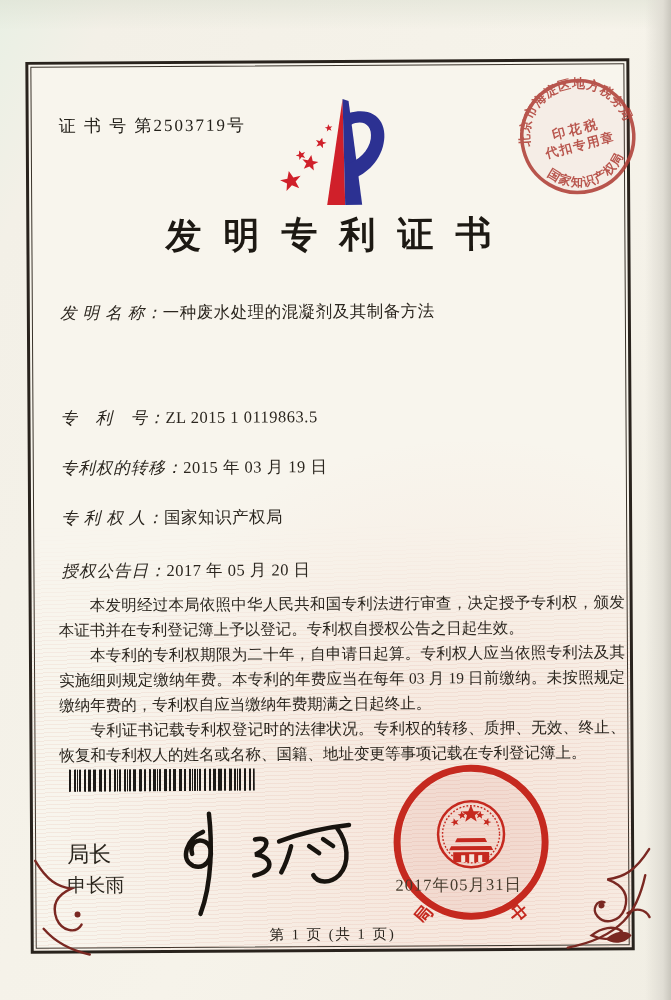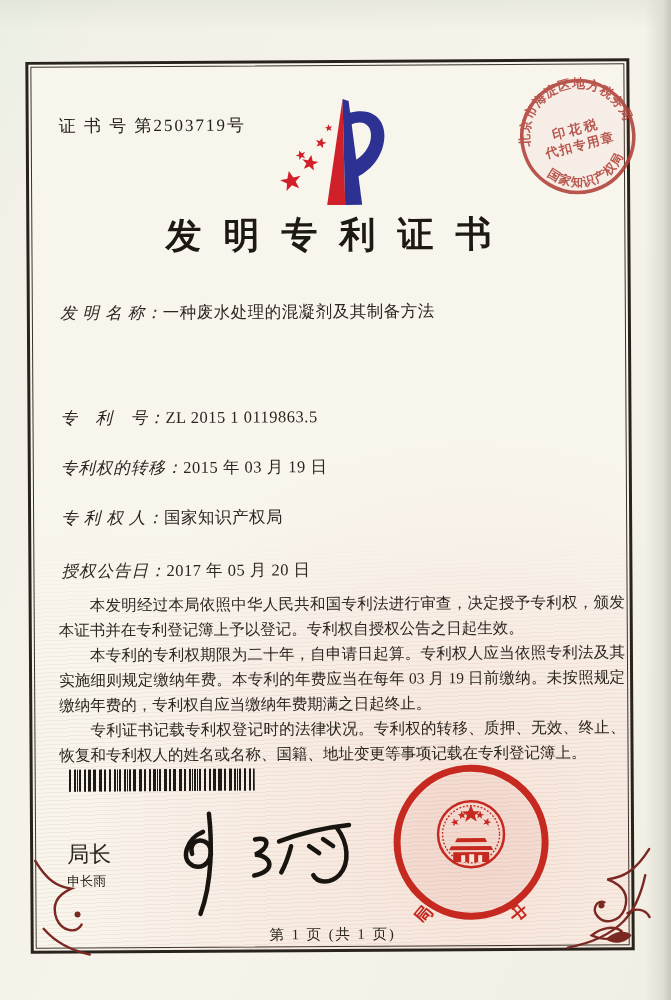--- a/index.html
+++ b/index.html
@@ -37,21 +37,21 @@
   .f0{top:238px;} .f1{top:290px;} .f2{top:343px;} .f3{top:393px;} .f4{top:443px;} .f5{top:496px;}
   .body-text{left:27px;top:528px;width:566px;font-size:15.5px;line-height:25px;text-align:justify;}
   .body-text p{margin:0;text-indent:2em;}
   .barcode{left:36px;top:705px;width:186px;height:22px;
     background:
       repeating-linear-gradient(90deg,#1c1a17 0 2px,transparent 2px 5px),
       repeating-linear-gradient(90deg,#1c1a17 0 1px,transparent 1px 8px),
       repeating-linear-gradient(90deg,transparent 0 6px,#1c1a17 6px 7px,transparent 7px 13px);
   }
   .sig-role{left:34px;top:775px;font-size:22px;font-family:"Liberation Sans","DejaVu Sans",sans-serif;color:#2a251d;}
-  .sig-name{left:34px;top:808px;font-size:13px;font-family:"Liberation Sans","DejaVu Sans",sans-serif;color:#2a251d;}
+  .sig-name{left:34px;top:808px;font-size:19px;font-family:"Liberation Sans","DejaVu Sans",sans-serif;color:#2a251d;}
   .sig-svg{left:118px;top:738px;}
   .main-seal{left:358px;top:700px;}
   .seal-date{left:362px;top:812px;font-size:16.5px;letter-spacing:1px;color:#453b2d;}
   .tax-seal{left:488px;top:14px;transform:rotate(-14deg);opacity:.88;}
   .footer{left:0;top:862px;width:100%;text-align:center;font-size:14.5px;letter-spacing:2px;}
   .orn-br{left:528px;top:782px;}
   .orn-bl{left:-2px;top:786px;transform:scaleX(-1);}
   svg text{font-family:"Liberation Serif","DejaVu Serif",serif;}
 </style>
 </head>
@@ -140,20 +140,21 @@
         <use href="#star5" transform="translate(89,53) scale(0.42) rotate(8)"></use>
         <use href="#star5" transform="translate(96,60) scale(0.42) rotate(18)"></use>
         <path d="M64,80 L96,80 L94,76 L66,76 Z"></path>
         <path d="M58,88 L102,88 L100,84 L60,84 Z"></path>
         <rect x="62" y="90" width="36" height="10"></rect>
         <rect x="70" y="93" width="4" height="7" fill="#f6e4da"></rect>
         <rect x="78" y="92" width="5" height="8" fill="#f6e4da"></rect>
         <rect x="87" y="93" width="4" height="7" fill="#f6e4da"></rect>
       </g>
     </svg>
+    <div class="abs seal-date">2017年05月31日</div>
 
     <svg class="abs tax-seal" width="122" height="122" viewBox="0 0 120 120">
       <circle cx="60" cy="60" r="55" fill="rgba(210,110,95,0.06)" stroke="#b04038" stroke-width="3.5"></circle>
       <defs>
         <path id="taxTop" d="M 12 60 A 48 48 0 1 1 108 60"></path>
         <path id="taxBottom" d="M 18 84 A 48 48 0 0 0 102 84"></path>
       </defs>
       <text font-size="12.5" fill="#b04038" letter-spacing="0.8" font-weight="bold">
         <textPath href="#taxTop" startOffset="50%" text-anchor="middle">北京市海淀区地方税务局</textPath>
       </text>

